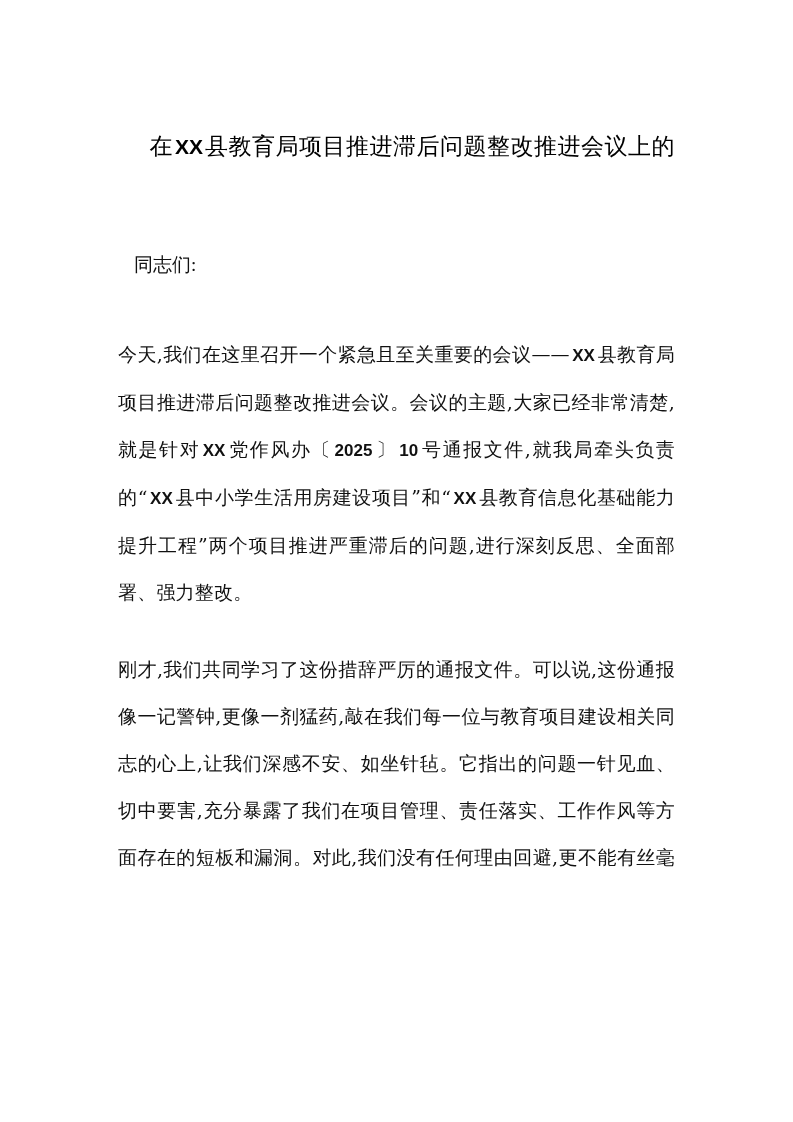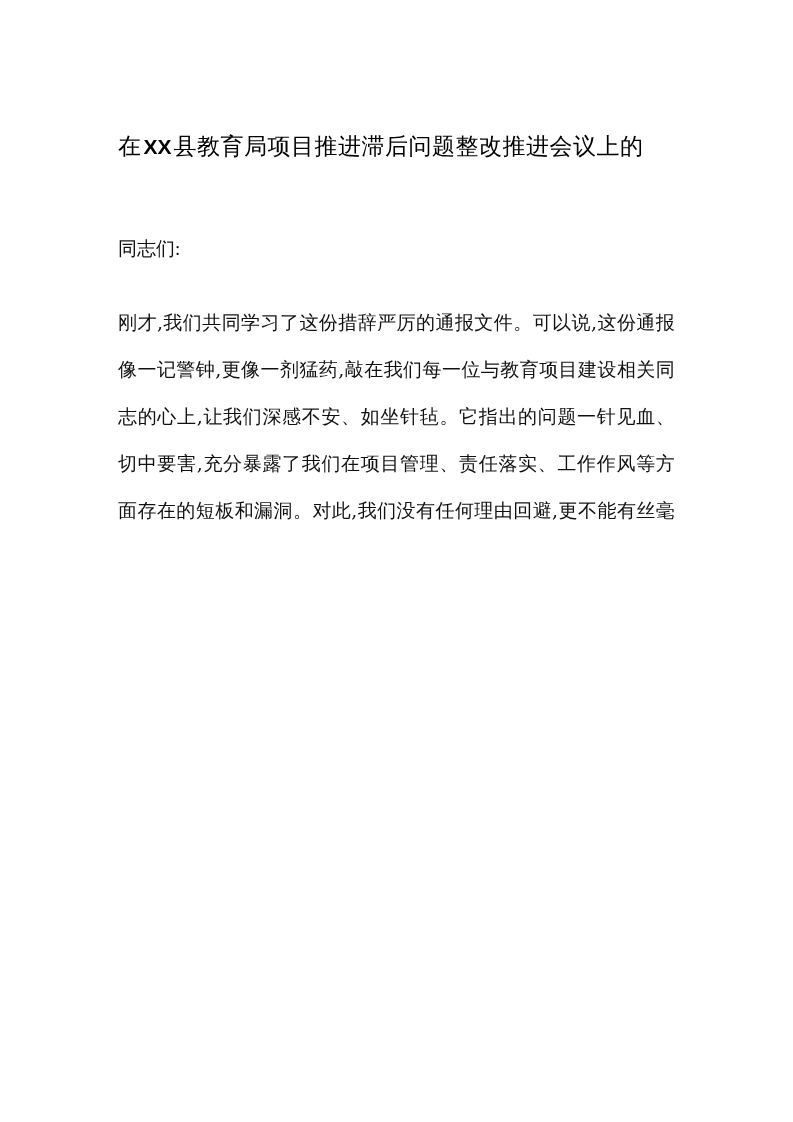--- a/index.html
+++ b/index.html
@@ -24,42 +24,42 @@
     top: 0;
     width: 557px;
   }
 
   
   .doc-title {
     font-family: "DejaVu Serif", "Liberation Serif", serif;
     font-size: 23px;
     line-height: 44px;
     color: #000000;
-    text-align: left;
+    text-align: right;
     margin: 0;
     padding-top: 124px;
     font-weight: normal;
     letter-spacing: 0.5px;
   }
 
   .doc-title .lat {
     font-family: "Liberation Sans", "DejaVu Sans", sans-serif;
     font-weight: bold;
     font-size: 21px;
     padding: 0 2px;
     letter-spacing: 0;
   }
 
   
   .salutation {
     font-family: Liberation Serif, serif;
     font-size: 19px;
     line-height: 40px;
     color: #111111;
-    margin: 0;
+    margin: 16px;
     padding-top: 60px;
     text-align: left;
   }
 
   .para {
     font-family: "DejaVu Serif", "Liberation Serif", serif;
     font-size: 19px;
     line-height: 47px;
     color: #111111;
     margin: 0;
@@ -91,17 +91,18 @@
   <div class="content">
 
     <h1 class="doc-title">
       <span>
         <span>在</span><span class="lat">XX</span><span>县教育局项目推进滞后问题整改推进会议上的</span>
       </span><br>
     </h1>
 
     <p class="salutation">同志们:</p>
 
+    <p class="para" id="paragraph-1">今天,我们在这里召开一个紧急且至关重要的会议——<span class="lat">XX</span>县教育局项目推进滞后问题整改推进会议。会议的主题,大家已经非常清楚,就是针对<span class="lat">XX</span>党作风办〔<span class="lat">2025</span>〕<span class="lat">10</span>号通报文件,就我局牵头负责的“<span class="lat">XX</span>县中小学生活用房建设项目”和“<span class="lat">XX</span>县教育信息化基础能力提升工程”两个项目推进严重滞后的问题,进行深刻反思、全面部署、强力整改。</p>
 
     <p class="para clipped" id="paragraph-2">刚才,我们共同学习了这份措辞严厉的通报文件。可以说,这份通报像一记警钟,更像一剂猛药,敲在我们每一位与教育项目建设相关同志的心上,让我们深感不安、如坐针毡。它指出的问题一针见血、切中要害,充分暴露了我们在项目管理、责任落实、工作作风等方面存在的短板和漏洞。对此,我们没有任何理由回避,更不能有丝毫辩解,必须以最诚恳的态度全盘认领、深刻检讨,以最坚决的行动彻底整改、迎头赶上。这两个项目,一个是关乎我县偏远地区教师“安居”和寄宿学生“乐学”的民生工程,一个是决定我县教育未来发展核心竞争力的</p>
 
   </div>
 </div>
 
 </body></html>

